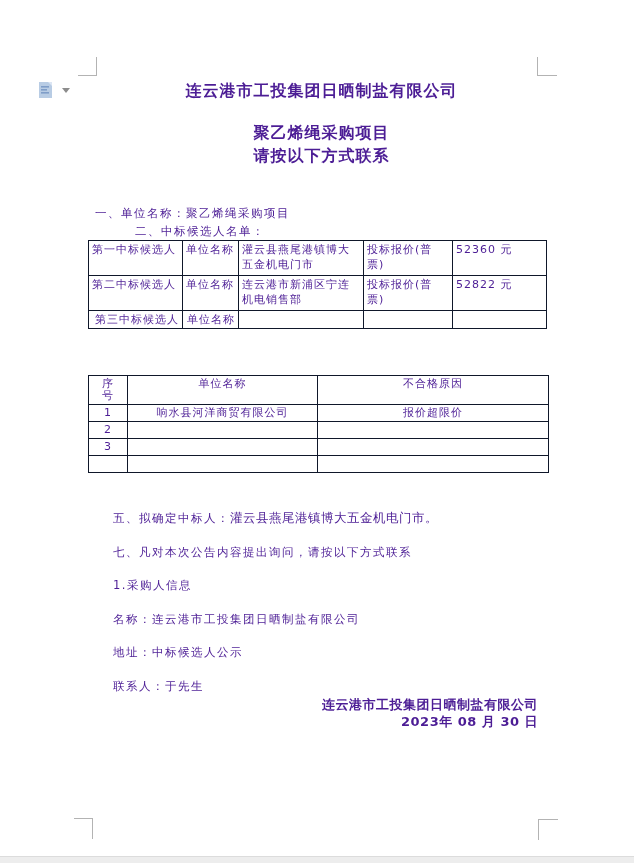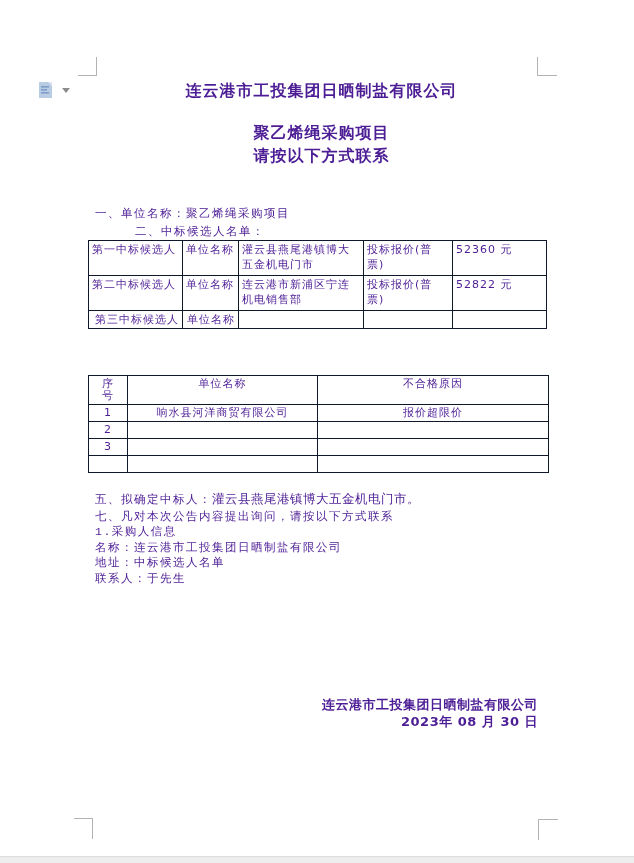--- a/index.html
+++ b/index.html
@@ -52,21 +52,21 @@
     vertical-align:top; text-align:left;
     overflow:hidden;
   }
   .tbl1 { left:88px; top:240px; width:458px; }
   .tbl1 .r12 td { height:32px; }
   .tbl1 .r3 td  { height:14px;text-align:right; }
   .tbl2 { left:88px; top:375px; width:460px; }
   .tbl2 td, .tbl2 th { line-height:12px; height:12px; padding:2px 11px;text-align:center; }
 
   .lower { top:492px; font-size:11.5px; line-height:15.5px; }
-  .lower p { margin:0; letter-spacing:1.5px;font-family:Liberation Mono, monospace; }
+  .lower p { margin:18px; letter-spacing:1.5px; }
   .lower p.tight { letter-spacing:0.4px; }
   .winner-name { font-size:12.5px; letter-spacing:0.5px; }
 
   .footer {
     top:696px; left:95px; width:443px;
     text-align:right; font-weight:bold;
     font-size:13px; letter-spacing:0.5px; line-height:17px;
   }
 
   .bottom-strip {
@@ -171,21 +171,21 @@
       <td></td>
     </tr>
   </tbody>
     </table>
 
   <div class="abs lower">
     <p><span>五、拟确定中标人：</span><span class="winner-name">灌云县燕尾港镇博大五金机电门市。</span></p>
     <p>七、凡对本次公告内容提出询问，请按以下方式联系</p>
     <p>1.采购人信息</p>
     <p>名称：连云港市工投集团日晒制盐有限公司</p>
-    <p>地址：中标候选人名单</p>
+    <p>地址：中标候选人公示</p>
     <p>联系人：于先生</p>
   </div>
 
   <div class="abs footer">
     <div>连云港市工投集团日晒制盐有限公司</div>
     <div>2023年 08 月 30 日</div>
   </div>
 
   <div class="bottom-strip"></div>
 </div>

